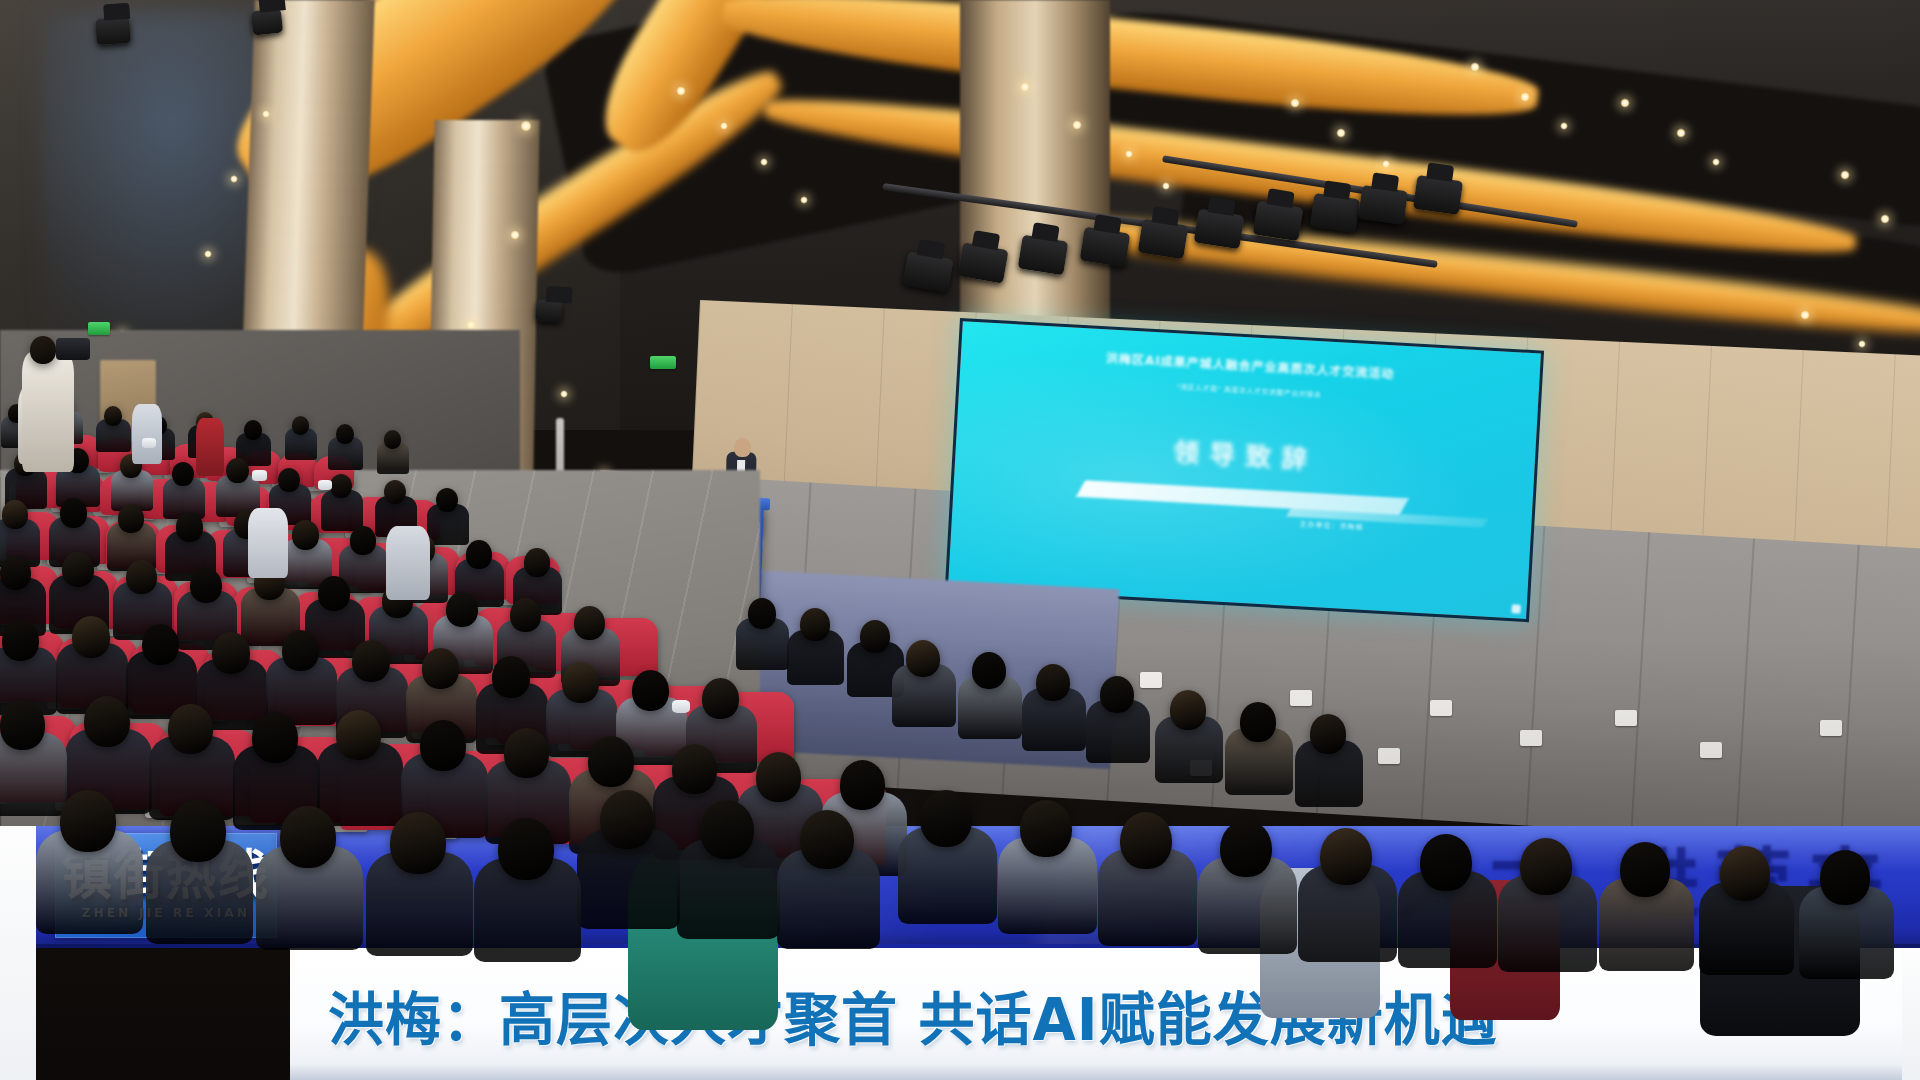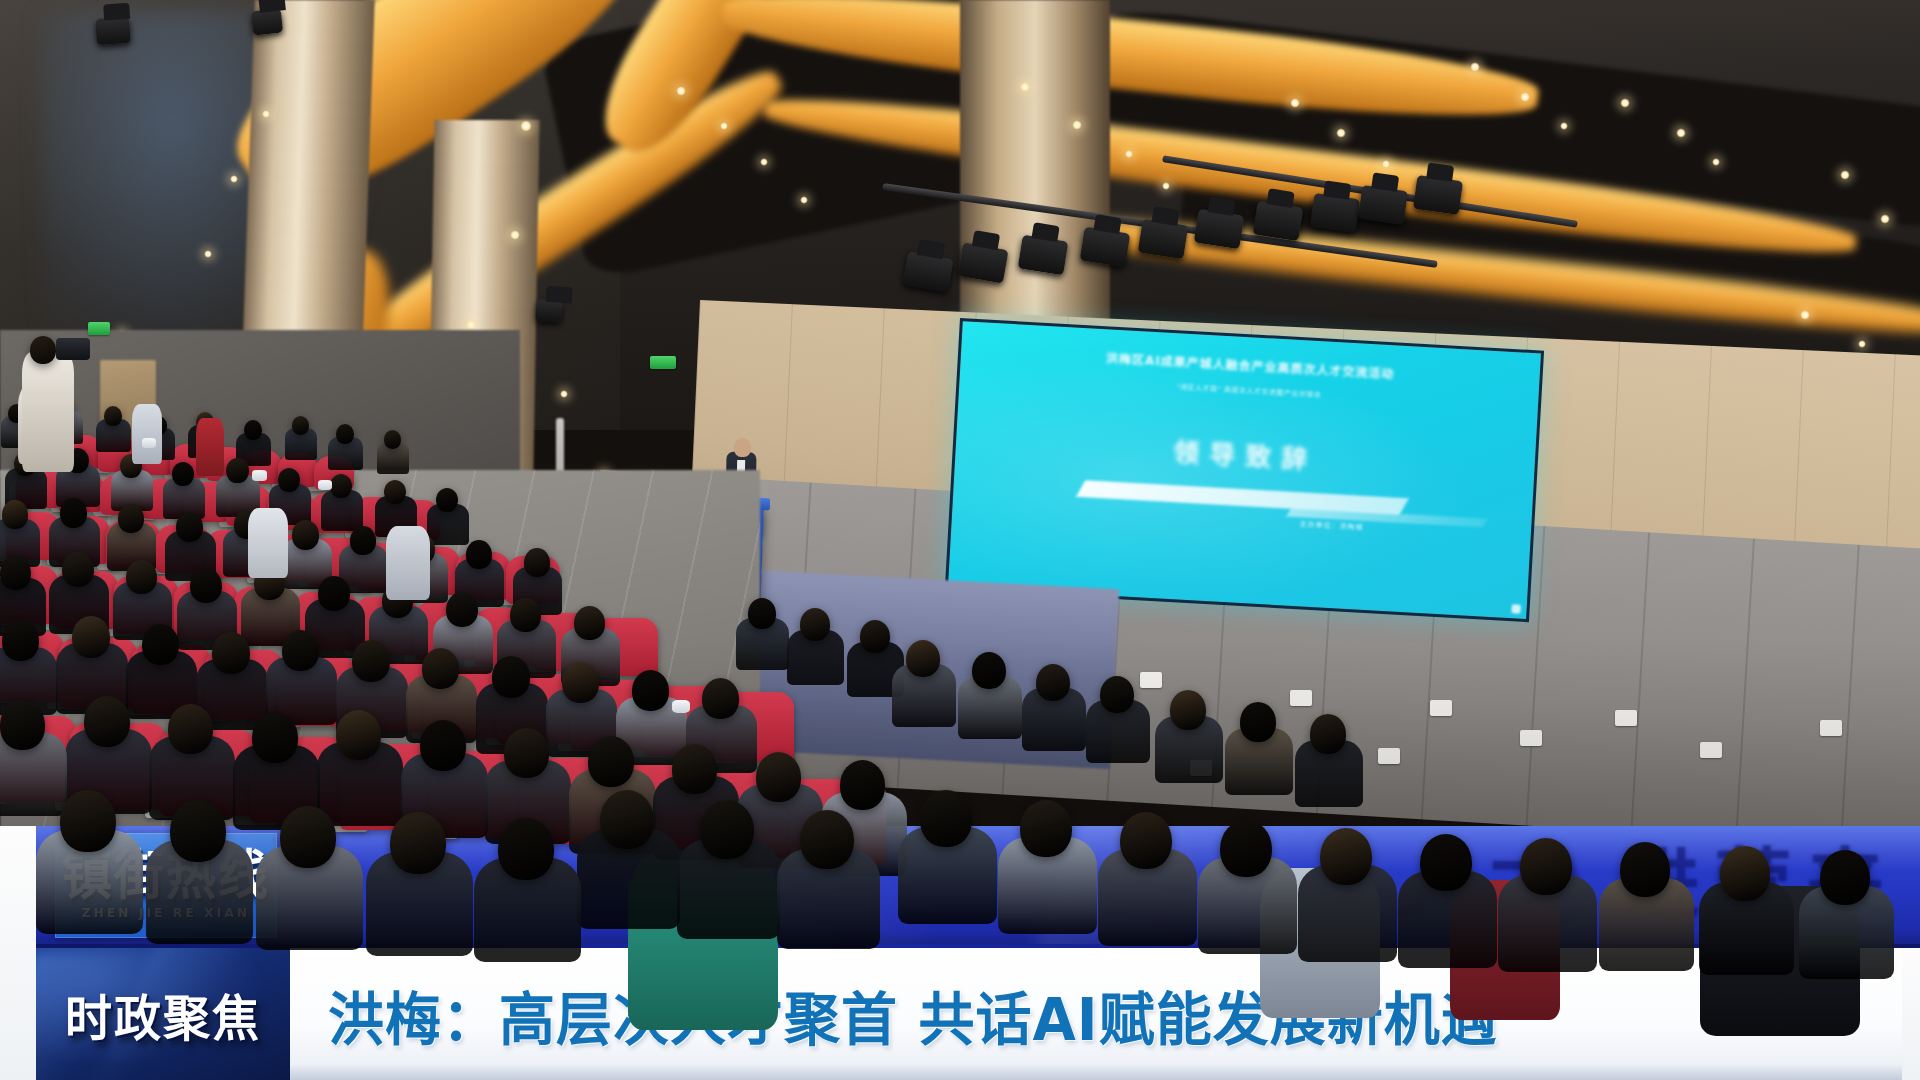--- a/index.html
+++ b/index.html
@@ -917,24 +917,19 @@
     </div>
 
     <div class="strip-underline"></div>
 
     <div class="logo-plate">
       <div class="logo-plate-gloss"></div>
       <div class="logo-cn">镇街热线</div>
       <div class="logo-py">ZHEN JIE RE XIAN</div>
     </div>
 
-    <div class="category-badge">
-      <div class="badge-streak"></div>
-      <div class="badge-streak2"></div>
-      <div class="badge-text">时政聚焦</div>
-    </div>
 
     <div class="headline-bar">
       <div class="headline-text">洪梅：高层次人才聚首 共话AI赋能发展新机遇</div>
     </div>
 
   </div>
 </div>
 
 </body></html>

